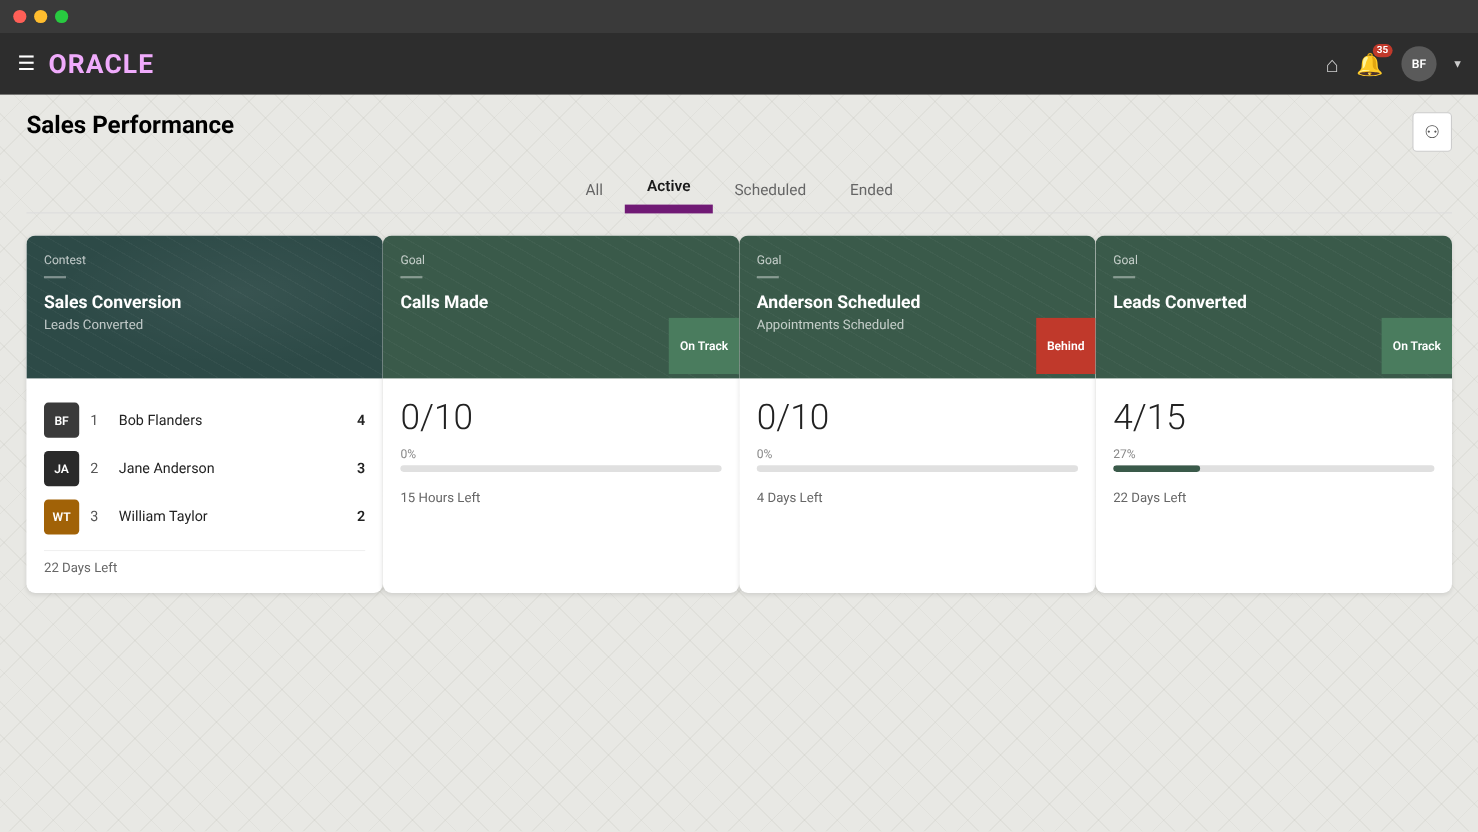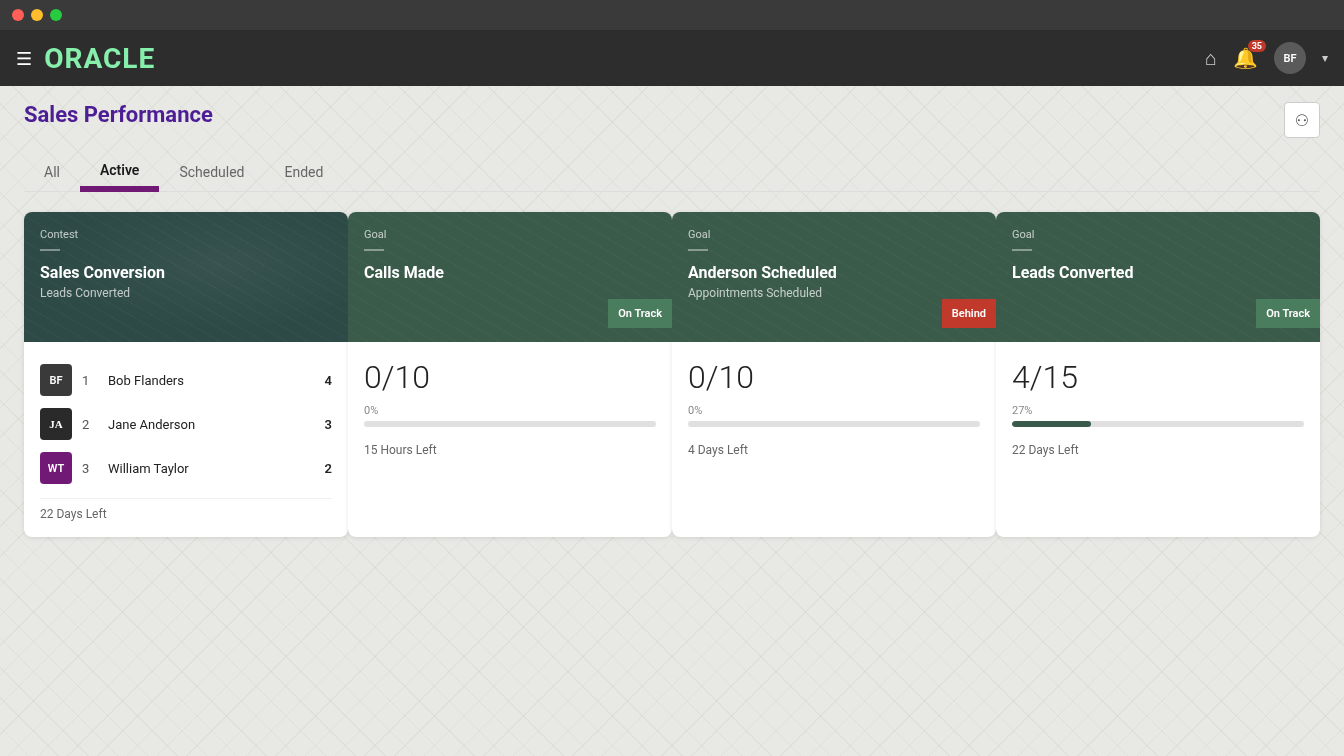--- a/index.html
+++ b/index.html
@@ -65,22 +65,22 @@
       padding: 0 16px;
       z-index: 10;
     }
     .nav-menu-icon {
       color: #fff;
       font-size: 18px;
       margin-right: 12px;
       cursor: pointer;
     }
     .nav-logo {
-      color: #86efac;
-      font-size: 28px;
+      color: #f0abfc;
+      font-size: 24px;
       font-weight: 700;
       letter-spacing: 1px;
       flex: 1;
     }
     .nav-right {
       display: flex;
       align-items: center;
       gap: 16px;
     }
     .nav-icon-btn {
@@ -130,21 +130,21 @@
     
     .page-header {
       display: flex;
       align-items: flex-start;
       justify-content: space-between;
       margin-bottom: 16px;
     }
     .page-title {
       font-size: 22px;
       font-weight: 700;
-      color: #4c1d95;
+      color: #000000;
     }
     .header-action-btn {
       width: 36px; height: 36px;
       border: 1px solid #ccc;
       border-radius: 4px;
       background: #fff;
       display: flex;
       align-items: center;
       justify-content: center;
       cursor: pointer;
@@ -152,33 +152,34 @@
       color: #555;
     }
 
     
     .tabs {
       display: flex;
       align-items: center;
       gap: 0;
       margin-bottom: 20px;
       border-bottom: 1px solid #ddd;
+      justify-content: center;
     }
     .tab {
       padding: 8px 20px;
       font-size: 14px;
       cursor: pointer;
       color: #666;
       border-bottom: 2px solid transparent;
       margin-bottom: -1px;
     }
     .tab.active {
       color: #1a1a1a;
       font-weight: 600;
-      border-bottom: 6px solid #701a75;
+      border-bottom: 8px solid #701a75;
     }
 
     
     .cards-grid {
       display: grid;
       grid-template-columns: repeat(4, 1fr);
       gap: 0;
     }
 
     
@@ -228,22 +229,22 @@
     }
     .card-subtitle {
       font-size: 12px;
       color: rgba(255,255,255,0.7);
       margin-top: 4px;
     }
 
     
     .status-badge {
       position: absolute;
-      bottom: 14px; right: 0;
-      padding: 8px 10px;
+      bottom: 4px; right: 0;
+      padding: 19px 10px;
       font-size: 11px;
       font-weight: 600;
       border-radius: 0;
     }
     .badge-on-track {
       background: #4a7c5e;
       color: #fff;
     }
     .badge-behind {
       background: #c0392b;
@@ -268,21 +269,21 @@
       background: #5a5a5a;
       color: #fff;
       display: flex;
       align-items: center;
       justify-content: center;
       font-size: 11px;
       font-weight: 600;
       flex-shrink: 0;
     }
     .avatar-dark { background: #3a3a3a; }
-    .avatar-darker { background: #2a2a2a; font-family: Liberation Serif, serif; }
+    .avatar-darker { background: #2a2a2a; }
     .lb-rank {
       font-size: 13px;
       color: #555;
       width: 16px;
     }
     .lb-name {
       font-size: 13px;
       color: #222;
       flex: 1;
     }
@@ -400,21 +401,21 @@
         </div>
         <div class="leaderboard-row">
           <div class="avatar-sm avatar-darker">
             <span>JA</span>
           </div>
           <span class="lb-rank">2</span>
           <span class="lb-name">Jane Anderson</span>
           <span class="lb-score">3</span>
         </div>
         <div class="leaderboard-row">
-          <div class="avatar-sm" style="background:#701a75">
+          <div class="avatar-sm" style="background:#a16207">
             <span>WT</span>
           </div>
           <span class="lb-rank">3</span>
           <span class="lb-name">William Taylor</span>
           <span class="lb-score">2</span>
         </div>
         <div class="days-left-contest">22 Days Left</div>
       </div>
     </div>
 

